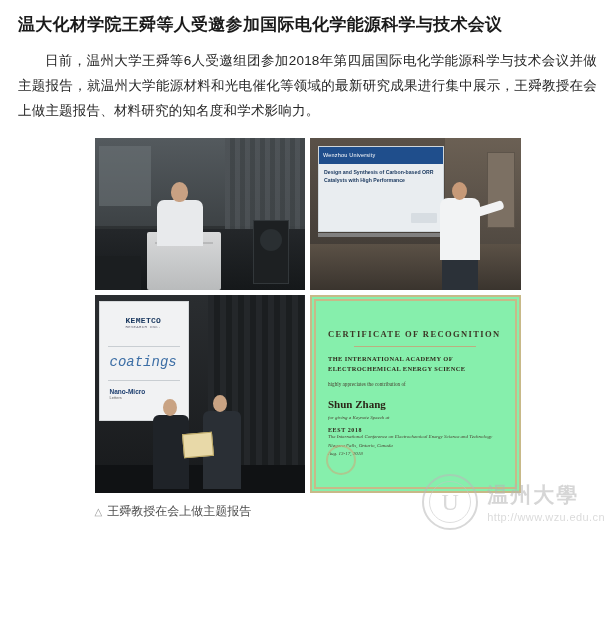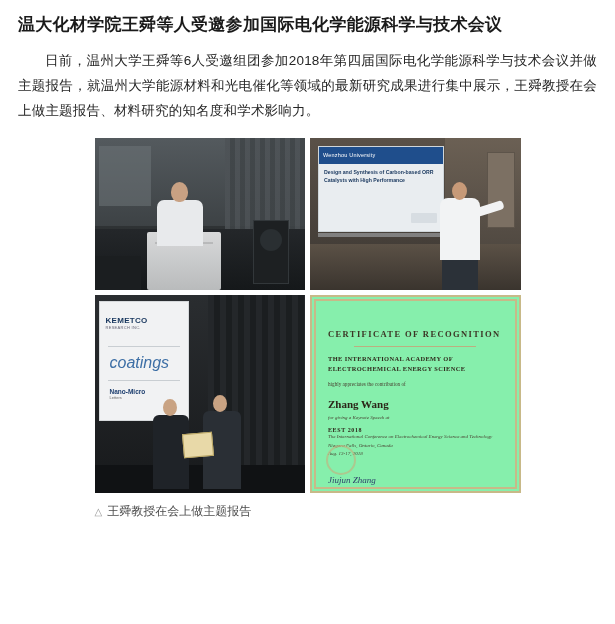--- a/index.html
+++ b/index.html
@@ -171,27 +171,27 @@
     background: linear-gradient(#5b5146,#3a342e);
   }
 
   
   .p3 { background: linear-gradient(#2a2d30 0%, #17191b 100%); }
   .p3 .backdrop {
     position: absolute; left: 4px; top: 6px; width: 88px; height: 118px;
     background: #f1f2f3; border: 1px solid #d6d9db;
   }
   .p3 .logo-a {
-    position: absolute; left: 6px; top: 14px; font-size: 8px;
-    font-weight: bold; color: #17365d; letter-spacing: .3px;
+    position: absolute; left: 26px; top: 14px; font-size: 8px;
+    font-weight: bold; color: #17365d; letter-spacing: .3px; font-family: Liberation Mono, monospace;
   }
   .p3 .logo-a small { display:block; font-size: 4px; font-weight: normal; color:#667; }
   .p3 .logo-b {
-    position: absolute; left: 10px; top: 52px; font-size: 16px;
-    color: #3c6ea5; font-style: italic;
+    position: absolute; left: 10px; top: 52px; font-size: 14px;
+    color: #3c6ea5; font-style: italic; font-family: Liberation Mono, monospace;
   }
   .p3 .logo-c {
     position: absolute; left: 10px; top: 86px; font-size: 6.5px;
     color: #1e3f6f; font-weight: bold;
   }
   .p3 .logo-c small { display:block; font-size: 4px; font-weight: normal; color:#666; }
   .p3 .rule1, .p3 .rule2 {
     position: absolute; left: 8px; width: 72px; height: 1px; background: #c9ced2;
   }
   .p3 .rule1 { top: 44px; }
@@ -372,34 +372,40 @@
         <div class="plaque"></div>
       </div>
 
       <div class="photo p4">
         <div class="cert">
           <div class="c-title">CERTIFICATE OF RECOGNITION</div>
           <div class="c-rule"></div>
           <div class="c-org">THE INTERNATIONAL ACADEMY OF</div>
           <div class="c-org">ELECTROCHEMICAL ENERGY SCIENCE</div>
           <div class="c-line">highly appreciates the contribution of</div>
-          <div class="c-name">Zhang Wang</div>
+          <div class="c-name">Shun Zhang</div>
           <div class="c-small">for giving a Keynote Speech at</div>
           <div class="c-event">EEST 2018</div>
           <div class="c-small">The International Conference on Electrochemical Energy Science and Technology</div>
           <div class="c-small">Niagara Falls, Ontario, Canada</div>
           <div class="c-small">Aug. 13-17, 2018</div>
-          <div class="c-sig">Jiujun Zhang</div>
 
           <div class="seal"></div>
         </div>
       </div>
 
     </div>
 
     <div class="caption">
       <span class="tri">△</span>
       <span>王舜教授在会上做主题报告</span>
     </div>
   </div>
 
+  <div class="watermark">
+    <div class="wm-seal"></div>
+    <div class="wm-text">
+      <div class="wm-cn">温州大學</div>
+      <div class="wm-url">http://www.wzu.edu.cn</div>
+    </div>
+  </div>
 
 </div>
 
 </body></html>

